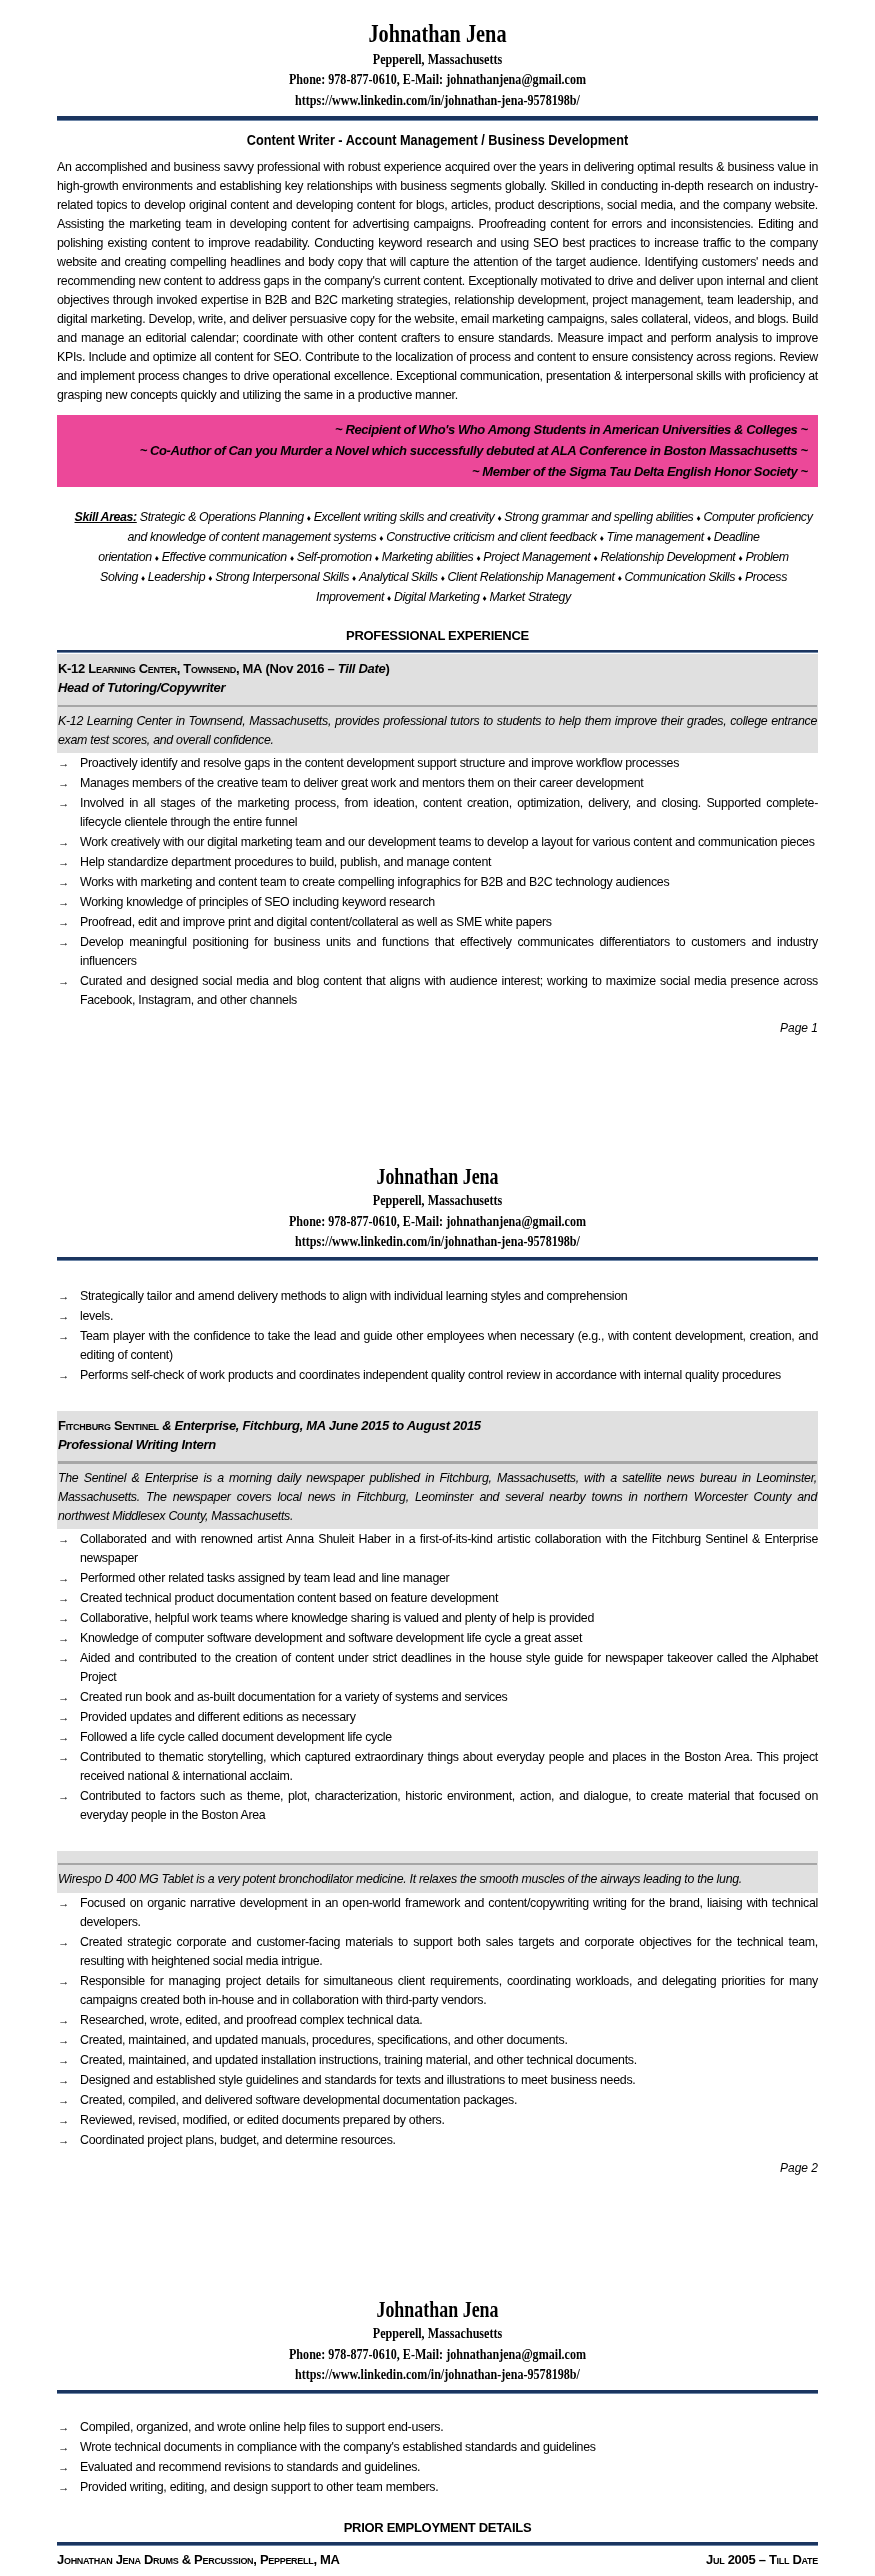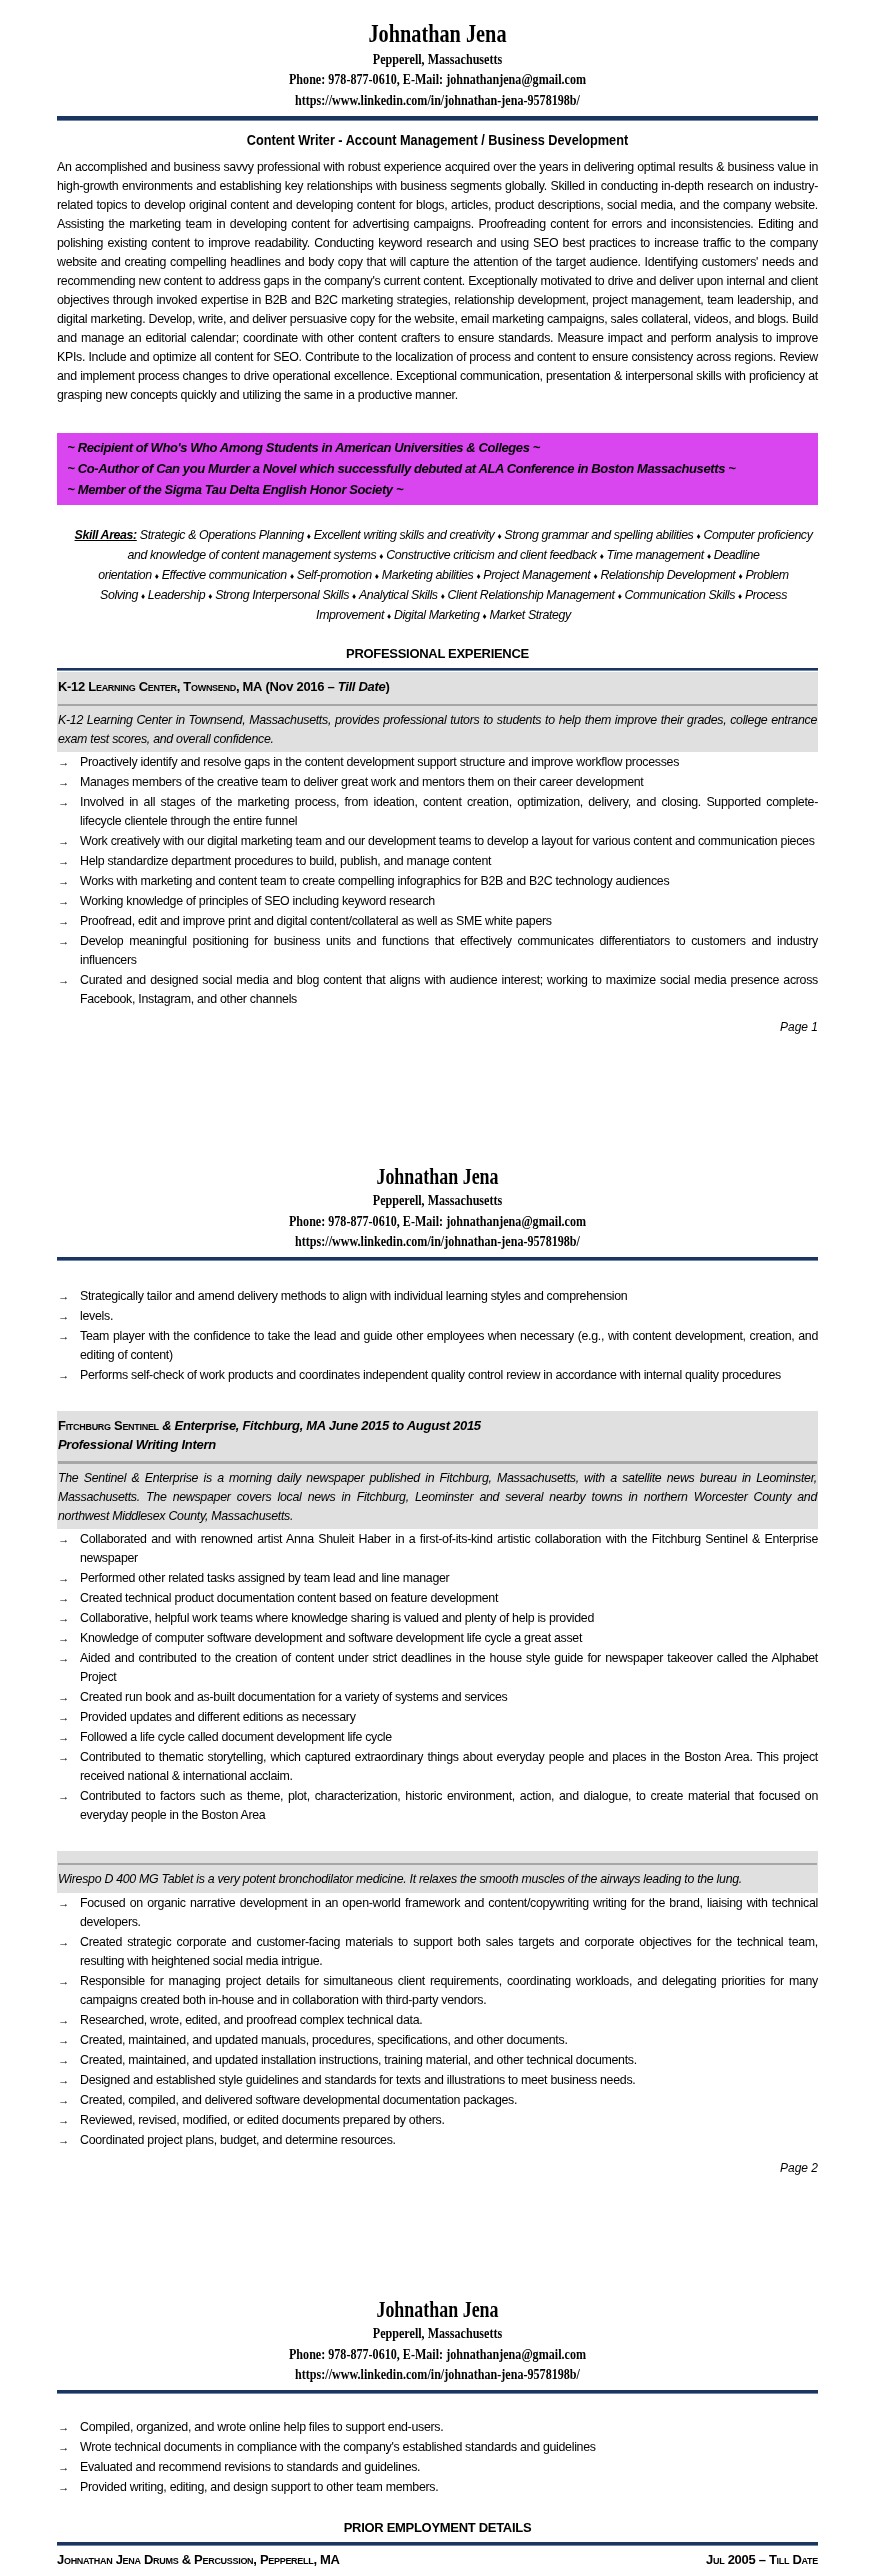--- a/index.html
+++ b/index.html
@@ -13,21 +13,21 @@
   .hdr .name { font-size: 23px; line-height: 26px; transform: scaleX(0.78); }
   .page1 .hdr .name { font-size: 26px; line-height: 30px; }
   .hdr .line { font-size: 15.5px; line-height: 20.6px; transform: scaleX(0.78); }
   .rule-navy { height: 3.1px; background: #1b355f; border-bottom: 0.5px solid #6f87a8; margin: 5.2px 0 0 0; }
   .page1 .rule-navy { margin-top: 6.2px; }
 
   .headline { text-align: center; font-weight: bold; font-size: 15.5px; margin: 10.3px 0 9.3px; transform: scaleX(0.82); }
   .summary { font-size: 12.4px; line-height: 19px; text-align: justify; transform-origin: left; }
   .condensed { letter-spacing: -0.3px; }
 
-  .honors { background: #d946ef; margin-top: 28px; padding: 5.2px 10.3px; text-align: left; font-weight: bold; font-style: italic; font-size: 13px; line-height: 20.6px; letter-spacing: -0.4px; }
+  .honors { background: #ec4899; margin-top: 10px; padding: 5.2px 10.3px; text-align: right; font-weight: bold; font-style: italic; font-size: 13px; line-height: 20.6px; letter-spacing: -0.4px; }
 
   .skills { margin-top: 20.6px; padding: 0 5.2px; text-align: center; font-style: italic; font-size: 12.4px; line-height: 19px; letter-spacing: -0.4px; margin-left: 12px; }
   .skills .lbl { font-weight: bold; text-decoration: underline; }
   .skills .dia { font-style: normal; font-size: 8.2px; margin: 0 3.1px; }
 
   .section-title { text-align: center; font-weight: bold; font-size: 13px; letter-spacing: -0.3px; margin-top: 19.6px; }
   .rule-sec { height: 2.6px; background: #1b355f; border-bottom: 0.5px solid #6f87a8; margin-top: 7.2px; }
 
   .job { margin-top: 1px; }
   .job-head { background: #e0e0e0; padding: 5.2px 1px 3.1px; }
@@ -77,20 +77,21 @@
 
   <div class="section-title">PROFESSIONAL EXPERIENCE</div>
   <div class="rule-sec"></div>
 
   <div class="job">
     <div class="job-head">
       <div class="job-company">
         <span class="sc">K-12 Learning Center, Townsend, MA</span>
         <span>(Nov 2016 – </span><i>Till Date</i><span>)</span>
       </div>
+      <div class="job-title">Head of Tutoring/Copywriter</div>
       <div class="job-rule"></div>
     </div>
     <div class="job-desc">K-12 Learning Center in Townsend, Massachusetts, provides professional tutors to students to help them improve their grades, college entrance exam test scores, and overall confidence.</div>
     <ul class="arrows">
         <li><span class="arr">→</span><span>Proactively identify and resolve gaps in the content development support structure and improve workflow processes</span></li>
         <li><span class="arr">→</span><span>Manages members of the creative team to deliver great work and mentors them on their career development</span></li>
         <li><span class="arr">→</span><span>Involved in all stages of the marketing process, from ideation, content creation, optimization, delivery, and closing. Supported complete-lifecycle clientele through the entire funnel</span></li>
         <li><span class="arr">→</span><span>Work creatively with our digital marketing team and our development teams to develop a layout for various content and communication pieces</span></li>
         <li><span class="arr">→</span><span>Help standardize department procedures to build, publish, and manage content</span></li>
         <li><span class="arr">→</span><span>Works with marketing and content team to create compelling infographics for B2B and B2C technology audiences</span></li>

